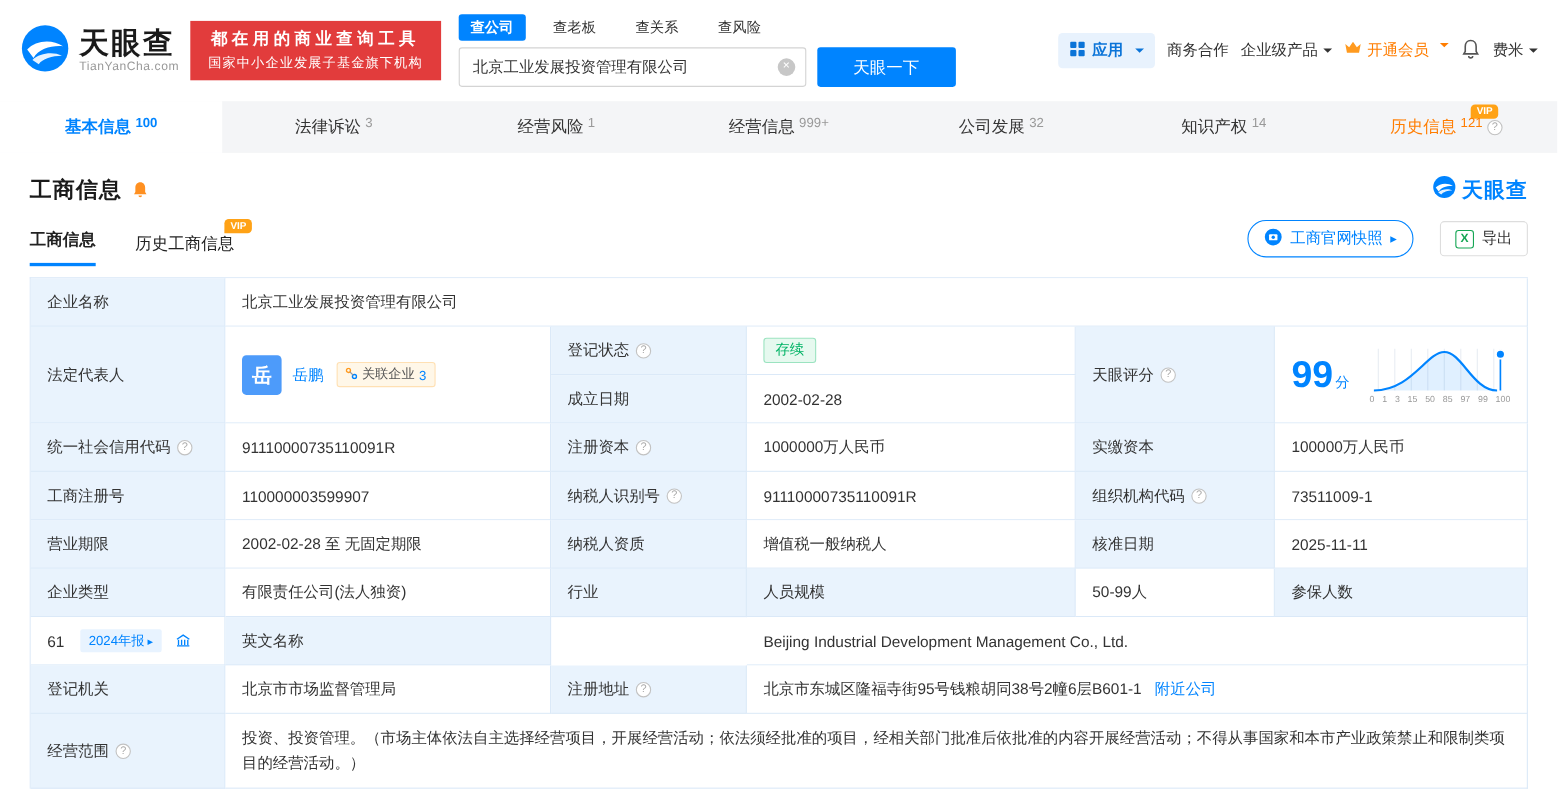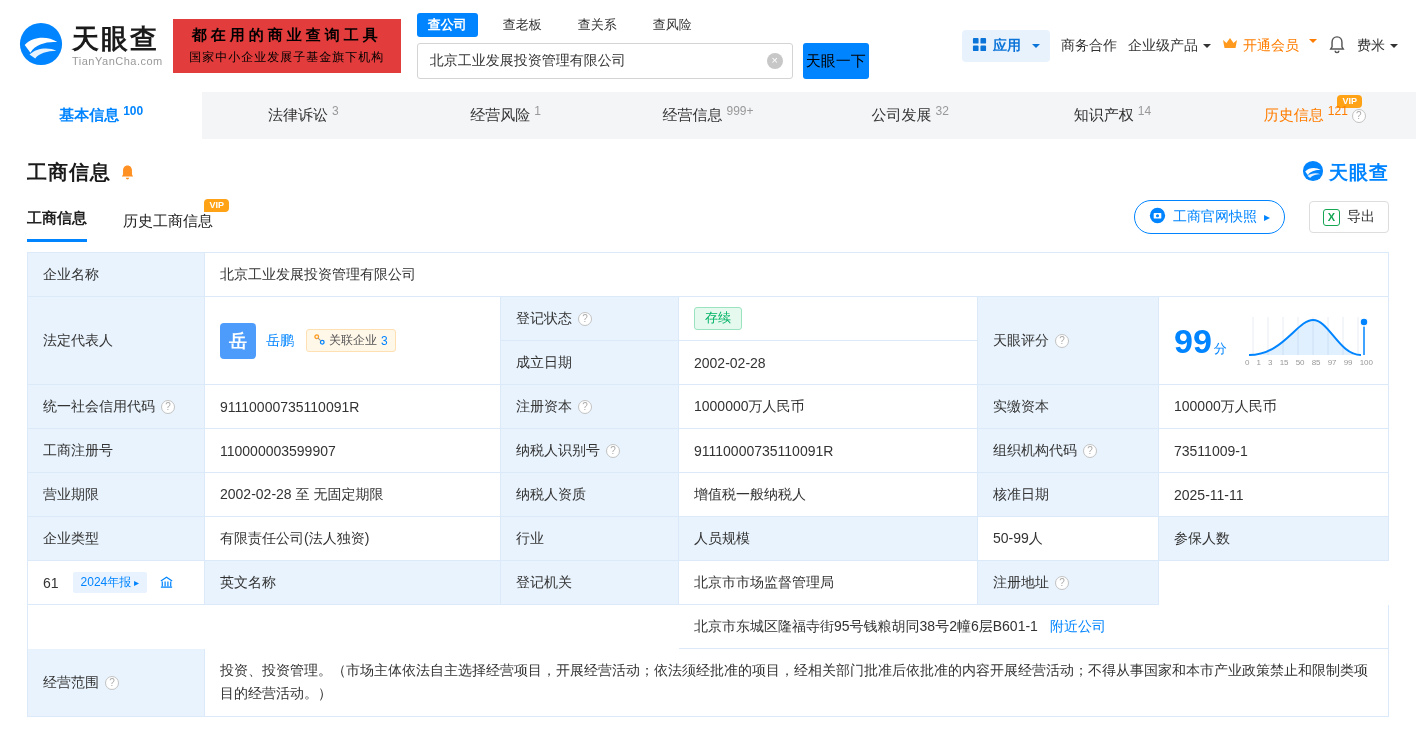--- a/index.html
+++ b/index.html
@@ -5,33 +5,33 @@
   *{box-sizing:border-box;margin:0;padding:0}
   html,body{background:#fff}
   body{font-family:"Liberation Sans","DejaVu Sans",sans-serif;color:#333}
   .page{width:1416px;height:729px;overflow:hidden;display:flex;flex-direction:column;background:#fff}
 
   
   .topbar{height:92px;display:flex;align-items:center;padding:0 18px;flex-shrink:0;background:#fff}
   .logo{display:flex;align-items:center;gap:8px}
   .logo-text .cn{font-size:27px;font-weight:700;color:#1a1a1a;letter-spacing:2px;line-height:1.1}
   .logo-text .en{font-size:11px;color:#999;letter-spacing:.5px}
-  .slogan{margin-left:10px;background:#e23c3c;color:#000000;padding:7px 10px;text-align:center;min-width:228px}
+  .slogan{margin-left:10px;background:#e23c3c;color:#ffffff;padding:7px 10px;text-align:center;min-width:228px}
   .slogan .l1{font-size:15px;font-weight:700;letter-spacing:4px;white-space:nowrap}
   .slogan .l2{font-size:12px;margin-top:4px;letter-spacing:1px;white-space:nowrap}
   .search-area{margin-left:16px;width:452px}
   .search-tabs{display:flex;gap:14px;align-items:flex-start;margin-bottom:6px}
   .stab{font-size:13px;color:#333;padding:3px 11px;cursor:pointer;white-space:nowrap}
   .stab.active{background:#0084ff;color:#fff;border-radius:3px;font-weight:700}
   .search-bar{display:flex;align-items:center}
   .search-input-wrap{position:relative;flex:1;height:36px;border:1px solid #d4d4d4;border-radius:3px;display:flex;align-items:center;background:#fff}
   .search-input{border:0;outline:0;flex:1;font-size:14px;padding:0 32px 0 12px;height:100%;color:#333;background:transparent;font-family:inherit}
   .clear-btn{position:absolute;right:9px;width:16px;height:16px;border-radius:50%;background:#c7c7c7;color:#fff;font-size:11px;line-height:15px;text-align:center;cursor:pointer}
   .clear-btn::before{content:"×"}
-  .search-btn{margin-left:10px;height:36px;padding:0 3px;background:#0084ff;color:#000000;border:0;font-size:15px;border-radius:3px;cursor:pointer;white-space:nowrap;font-family:inherit}
+  .search-btn{margin-left:10px;height:36px;padding:0 33px;background:#0084ff;color:#ffffff;border:0;font-size:15px;border-radius:3px;cursor:pointer;white-space:nowrap;font-family:inherit}
   .hright{margin-left:auto;display:flex;align-items:center;gap:11px;font-size:14px;white-space:nowrap}
   .apps-pill{display:flex;align-items:center;gap:6px;background:#e8f2fd;color:#0b74d8;padding:7px 10px;border-radius:4px;font-weight:700;cursor:pointer}
   .caret::after{content:"";border:4px solid transparent;border-top-color:currentColor;margin-left:5px;display:inline-block;transform:translateY(2px)}
   .hlink{color:#333;cursor:pointer;display:flex;align-items:center}
   .vip-link{color:#ff7d00;cursor:pointer;display:flex;align-items:flex-start;gap:5px;font-weight:400}
 
   
   .nav-tabs{height:47px;background:#f4f5f7;display:flex;flex-shrink:0}
   .ntab{flex:1;display:flex;align-items:center;justify-content:center;gap:4px;font-size:15px;color:#333;position:relative;cursor:pointer}
   .ntab-count{font-size:12px;color:#999;transform:translateY(-5px)}
@@ -412,20 +412,23 @@
         <span class="bank-ic">
           <svg width="15" height="15" viewBox="0 0 16 16">
               <path d="M2 6.5 L8 2.5 L14 6.5" fill="none" stroke="#0084ff" stroke-width="1.3"></path>
               <path d="M3.5 7 V12 M6.5 7 V12 M9.5 7 V12 M12.5 7 V12 M2 13 H14" fill="none" stroke="#0084ff" stroke-width="1.3"></path>
             </svg>
         </span>
       </div>
       <div class="tc tl">
           <span class="lbl-txt">英文名称</span>
         </div>
+      <div class="tc tv sp4">
+          <span>Beijing Industrial Development Management Co., Ltd.</span>
+        </div>
 
       <div class="tc tl">
           <span class="lbl-txt">登记机关</span>
         </div>
       <div class="tc tv">
           <span>北京市市场监督管理局</span>
         </div>
       <div class="tc tl">
         <span class="lbl-txt">注册地址</span>
         <span class="help"></span>

